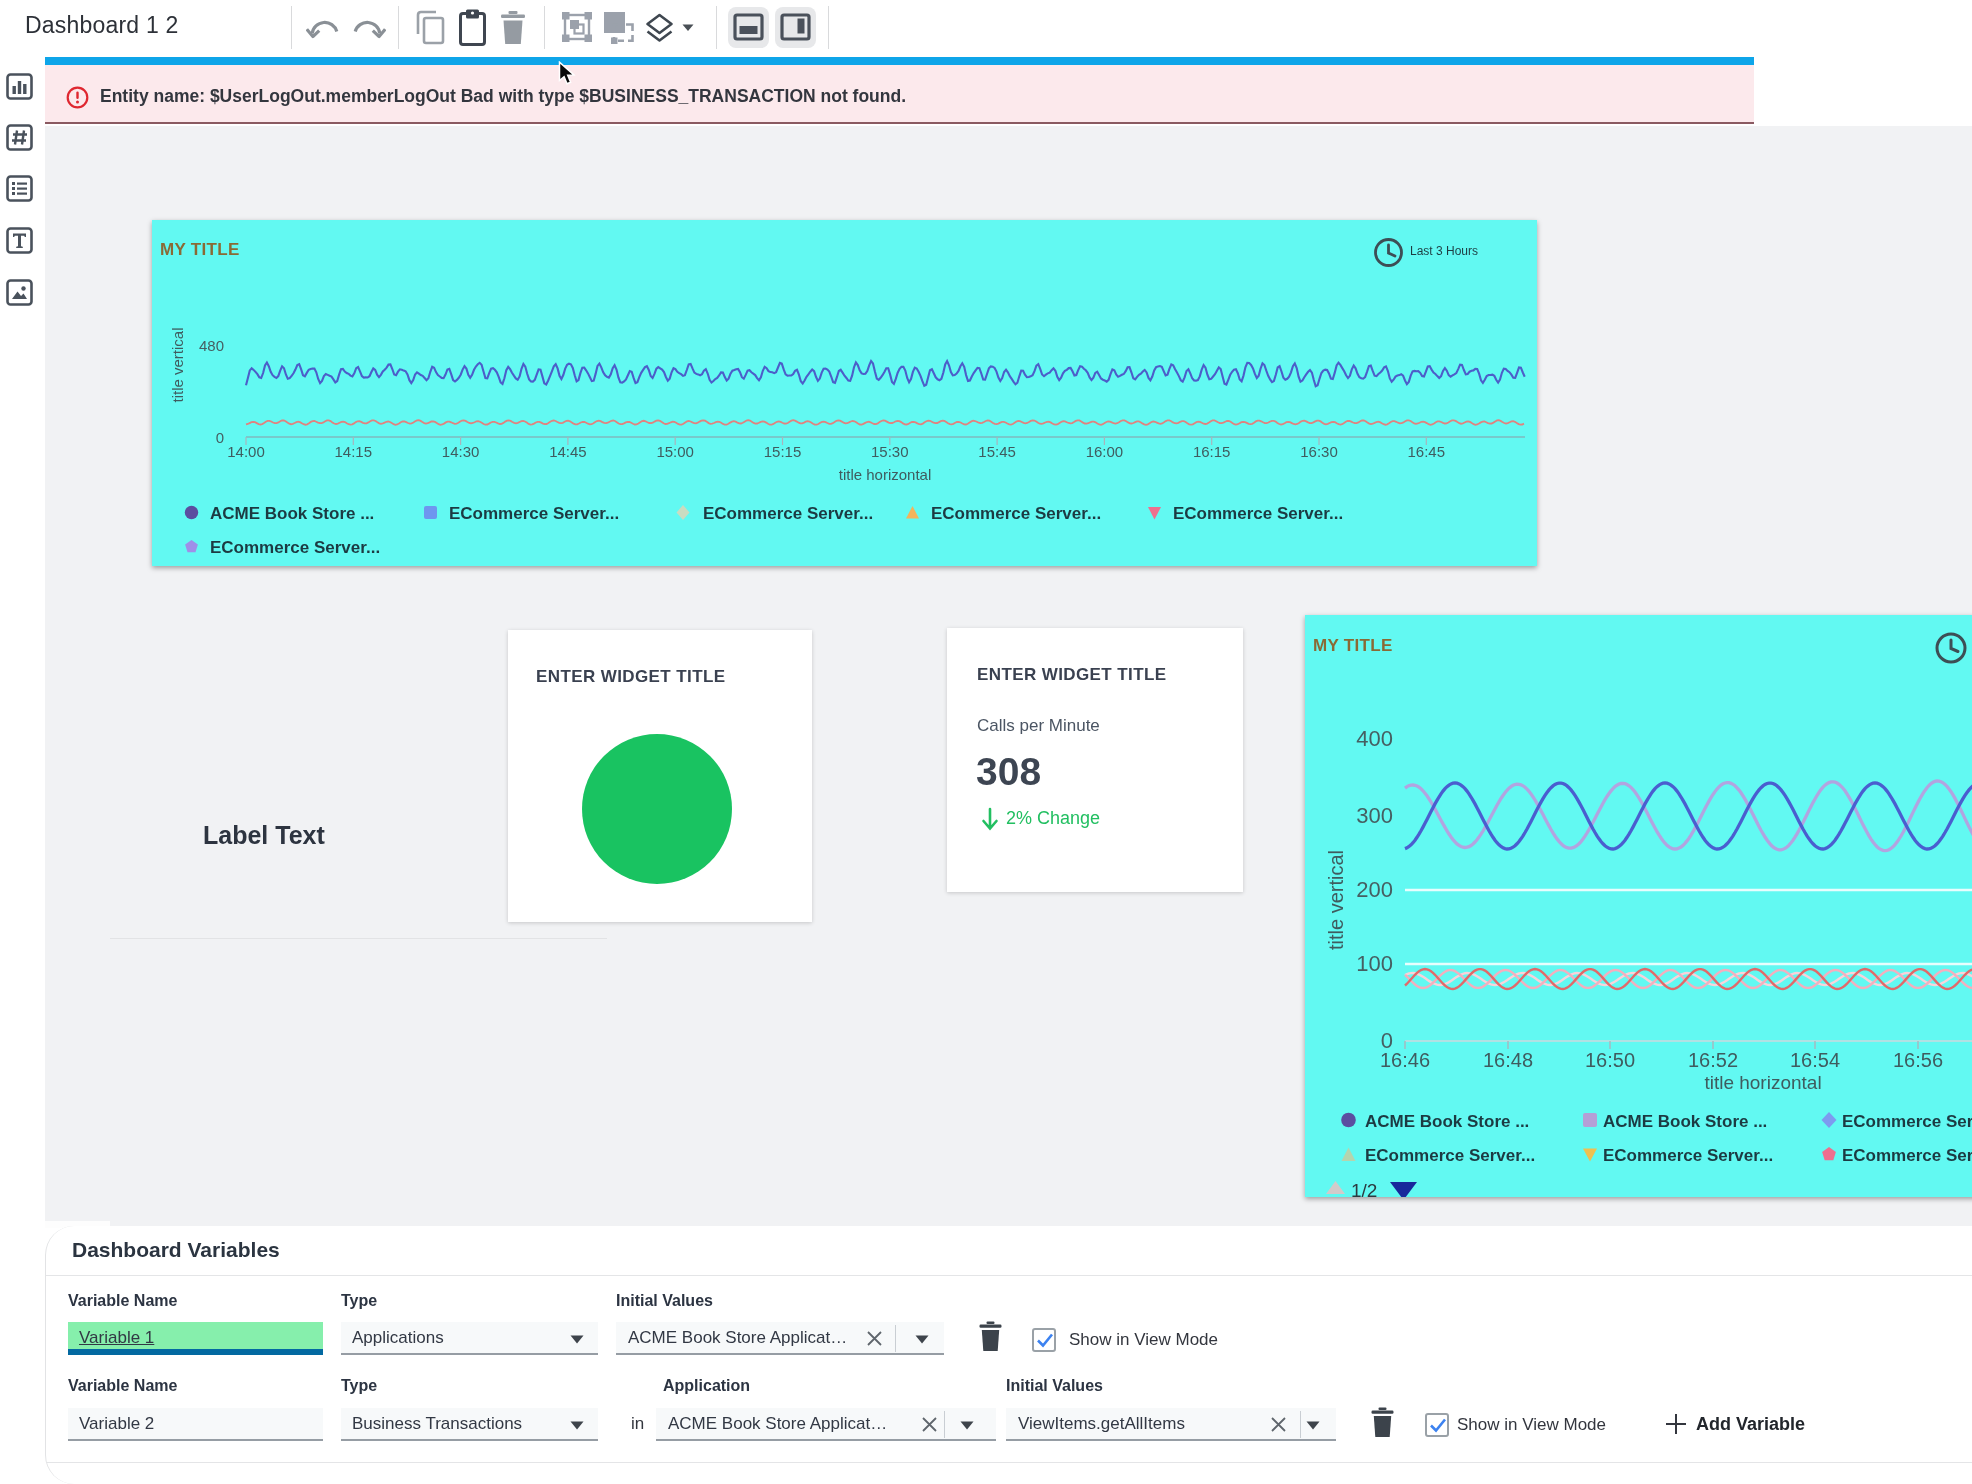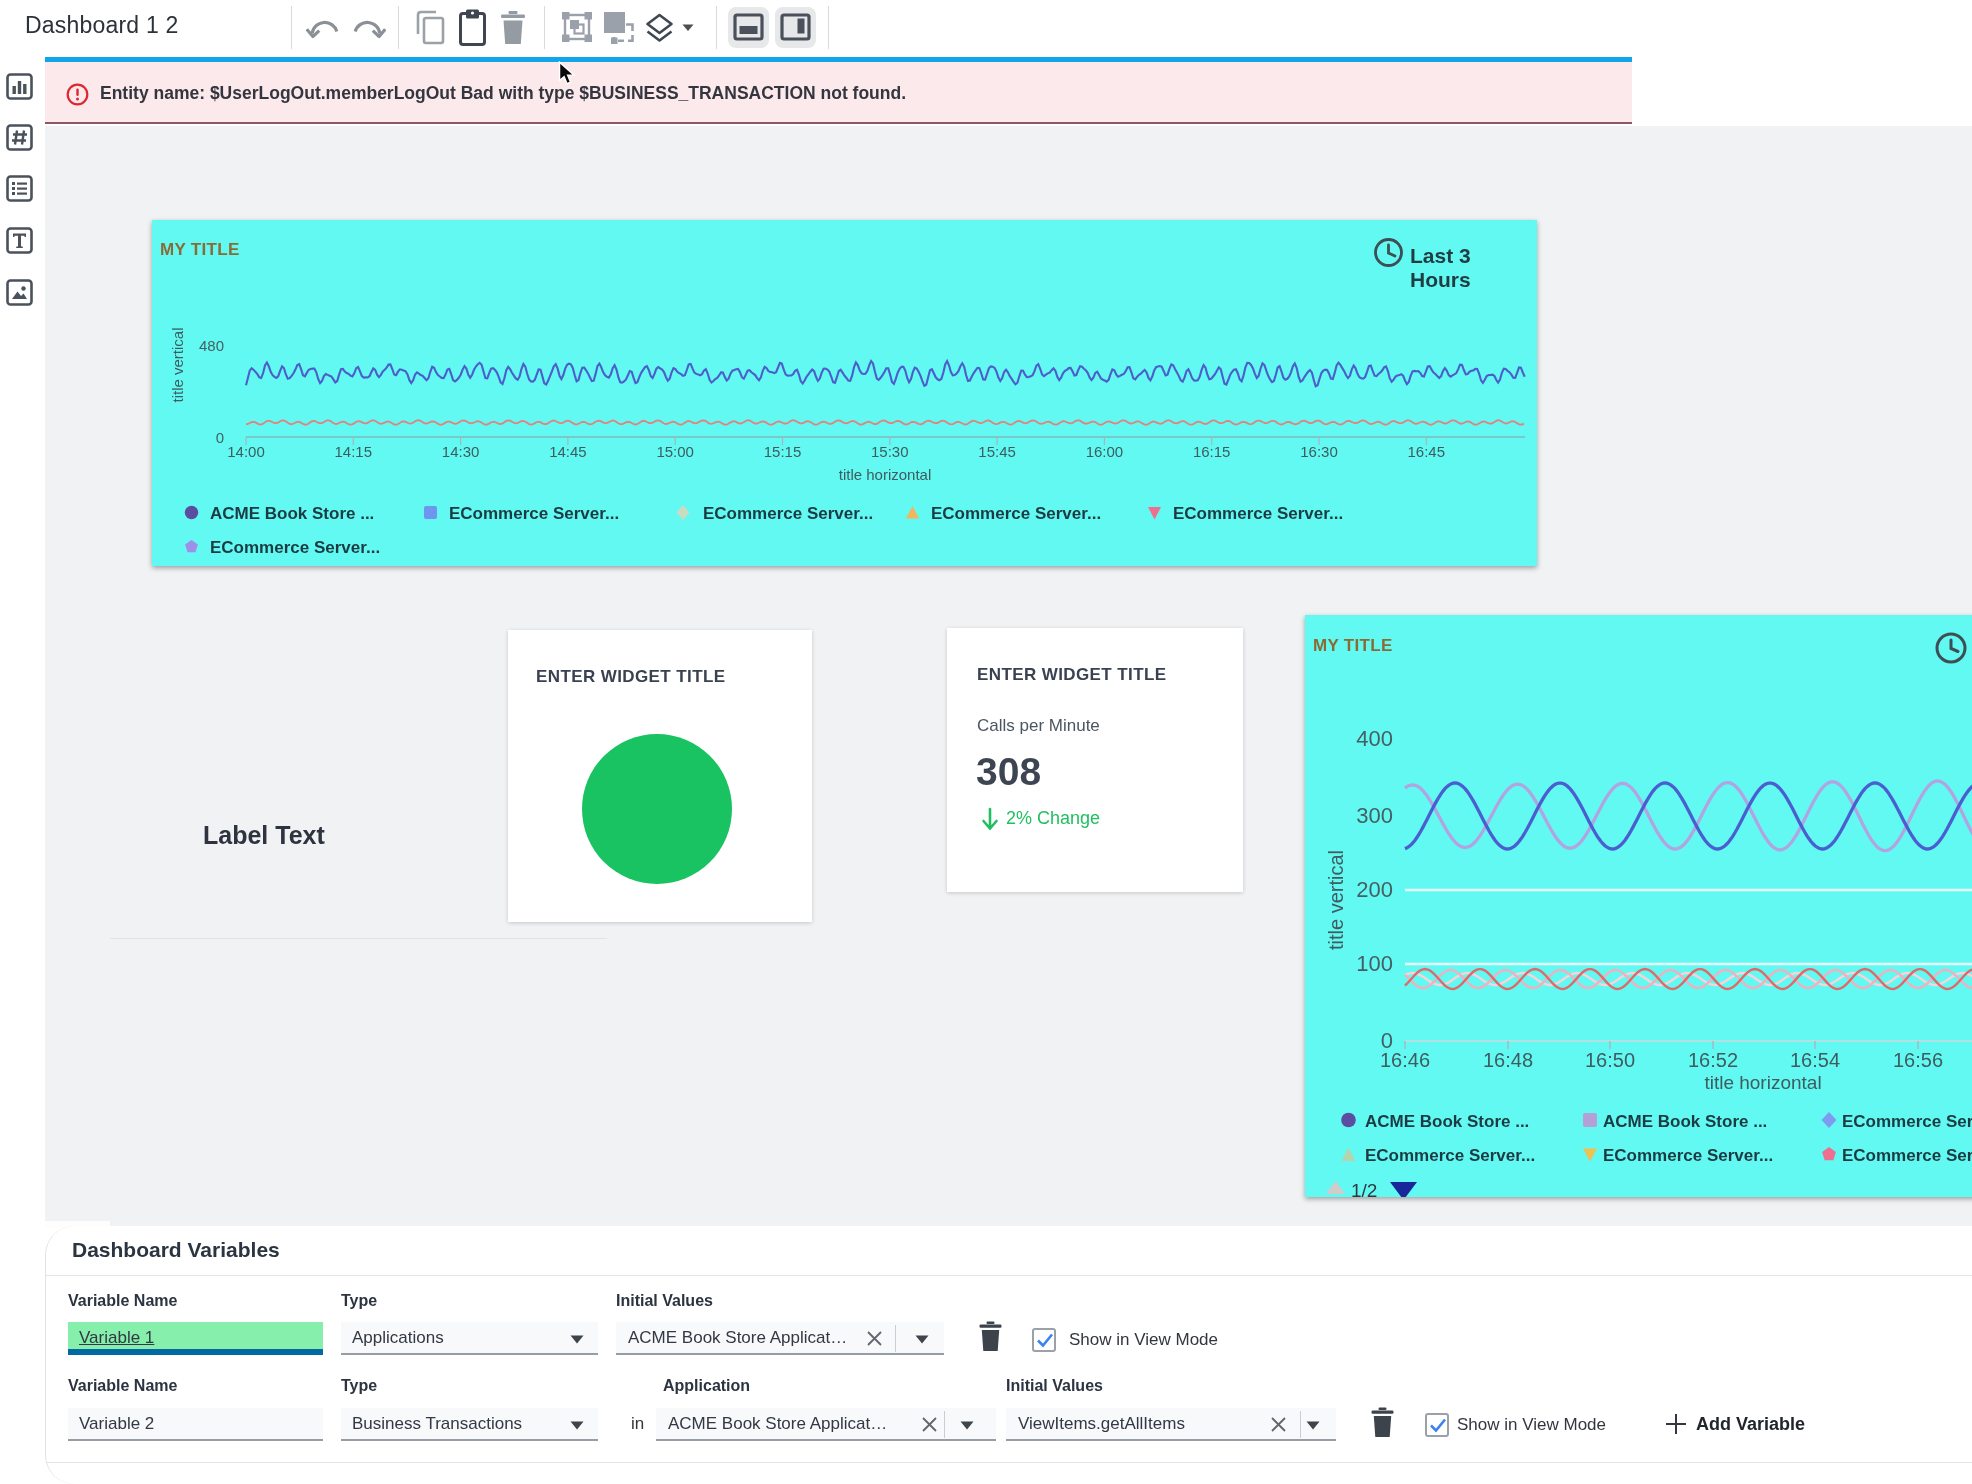--- a/index.html
+++ b/index.html
@@ -78,21 +78,21 @@
     <rect x="2" y="2" width="27" height="24" rx="2" fill="none" stroke="#4a515b" stroke-width="3.2"></rect>
     <rect x="6.5" y="13" width="18" height="8" fill="#4a515b"></rect>
   </svg>
   <div class="abs" style="left:775px;top:7px;width:41px;height:41px;background:#e7e8ea;border-radius:8px;"></div>
   <svg class="abs" style="left:780px;top:13px;" width="31" height="28" viewBox="0 0 31 28">
     <rect x="2" y="2" width="27" height="24" rx="2" fill="none" stroke="#4a515b" stroke-width="3.2"></rect>
     <rect x="17.5" y="5.5" width="7" height="15" fill="#4a515b"></rect>
   </svg>
 </div>
 
-<div class="abs" style="left:45px;top:57px;width:1587px;height:67px;background:#fce9ec;border-top:5px solid #0ea5e9;border-bottom:2px solid #8a5a61;">
+<div class="abs" style="left:45px;top:57px;width:1709px;height:67px;background:#fce9ec;border-top:8px solid #0ea5e9;border-bottom:2px solid #8a5a61;">
   <svg class="abs" style="left:21px;top:21px;" width="23" height="23" viewBox="0 0 23 23">
     <circle cx="11.5" cy="11.5" r="9.8" fill="none" stroke="#df2730" stroke-width="2.2"></circle>
     <rect x="10.3" y="5.5" width="2.4" height="7.5" rx="1.2" fill="#df2730"></rect>
     <circle cx="11.5" cy="16" r="1.5" fill="#df2730"></circle>
   </svg>
   <div class="abs" style="left:55px;top:0;height:62px;line-height:62px;font-size:17.5px;font-weight:bold;color:#33363e;">Entity name: $UserLogOut.memberLogOut Bad with type $BUSINESS_TRANSACTION not found.</div>
 </div>
 
 <div class="abs" style="left:0;top:57px;width:45px;height:1427px;background:#fff;">
   <svg class="abs" style="left:6px;top:16px;" width="27" height="27" viewBox="0 0 27 27">
@@ -134,21 +134,21 @@
 
 <div class="abs" style="left:110px;top:938px;width:497px;height:1px;background:#e2e3e5;"></div>
 <div class="abs" style="left:45px;top:1221px;width:65px;height:7px;background:#fdfdfd;"></div>
 
 <div class="abs cyan" style="left:152px;top:220px;width:1385px;height:346px;">
   <div class="abs" style="left:8px;top:20px;font-size:17px;font-weight:bold;color:#8a6a35;letter-spacing:0.3px;">MY TITLE</div>
   <svg class="abs" style="left:1221px;top:17px;" width="31" height="31" viewBox="0 0 31 31">
     <circle cx="15.5" cy="15.5" r="13" fill="none" stroke="#3d4e55" stroke-width="2.8"></circle>
     <path d="M15.5 8 L15.5 16 L22 19" fill="none" stroke="#3d4e55" stroke-width="2.8" stroke-linecap="round"></path>
   </svg>
-  <div class="abs" style="left:1258px;top:24px;font-size:21px;font-weight:bold;color:#1f3d42;">Last 3 Hours</div>
+  <div class="abs" style="left:1258px;top:24px;font-size:12px;font-weight:normal;color:#1f3d42;">Last 3 Hours</div>
   <svg class="abs" style="left:0;top:0;" width="1385" height="346" viewBox="0 0 1385 346">
     <text x="31" y="145" font-size="15" fill="#3f5c5f" text-anchor="middle" transform="rotate(-90 31 145)">title vertical</text>
     <text x="72" y="131" font-size="15" fill="#465f62" text-anchor="end">480</text>
     <text x="72" y="223" font-size="15" fill="#465f62" text-anchor="end">0</text>
     <line x1="94" y1="217" x2="1373" y2="217" stroke="#8b9aa4" stroke-width="1.1"></line>
     <g stroke="#a8b4bc" stroke-width="1.2">
       <line x1="94.0" y1="217" x2="94.0" y2="225"></line>
 <line x1="201.3" y1="217" x2="201.3" y2="225"></line>
 <line x1="308.6" y1="217" x2="308.6" y2="225"></line>
 <line x1="415.9" y1="217" x2="415.9" y2="225"></line>

